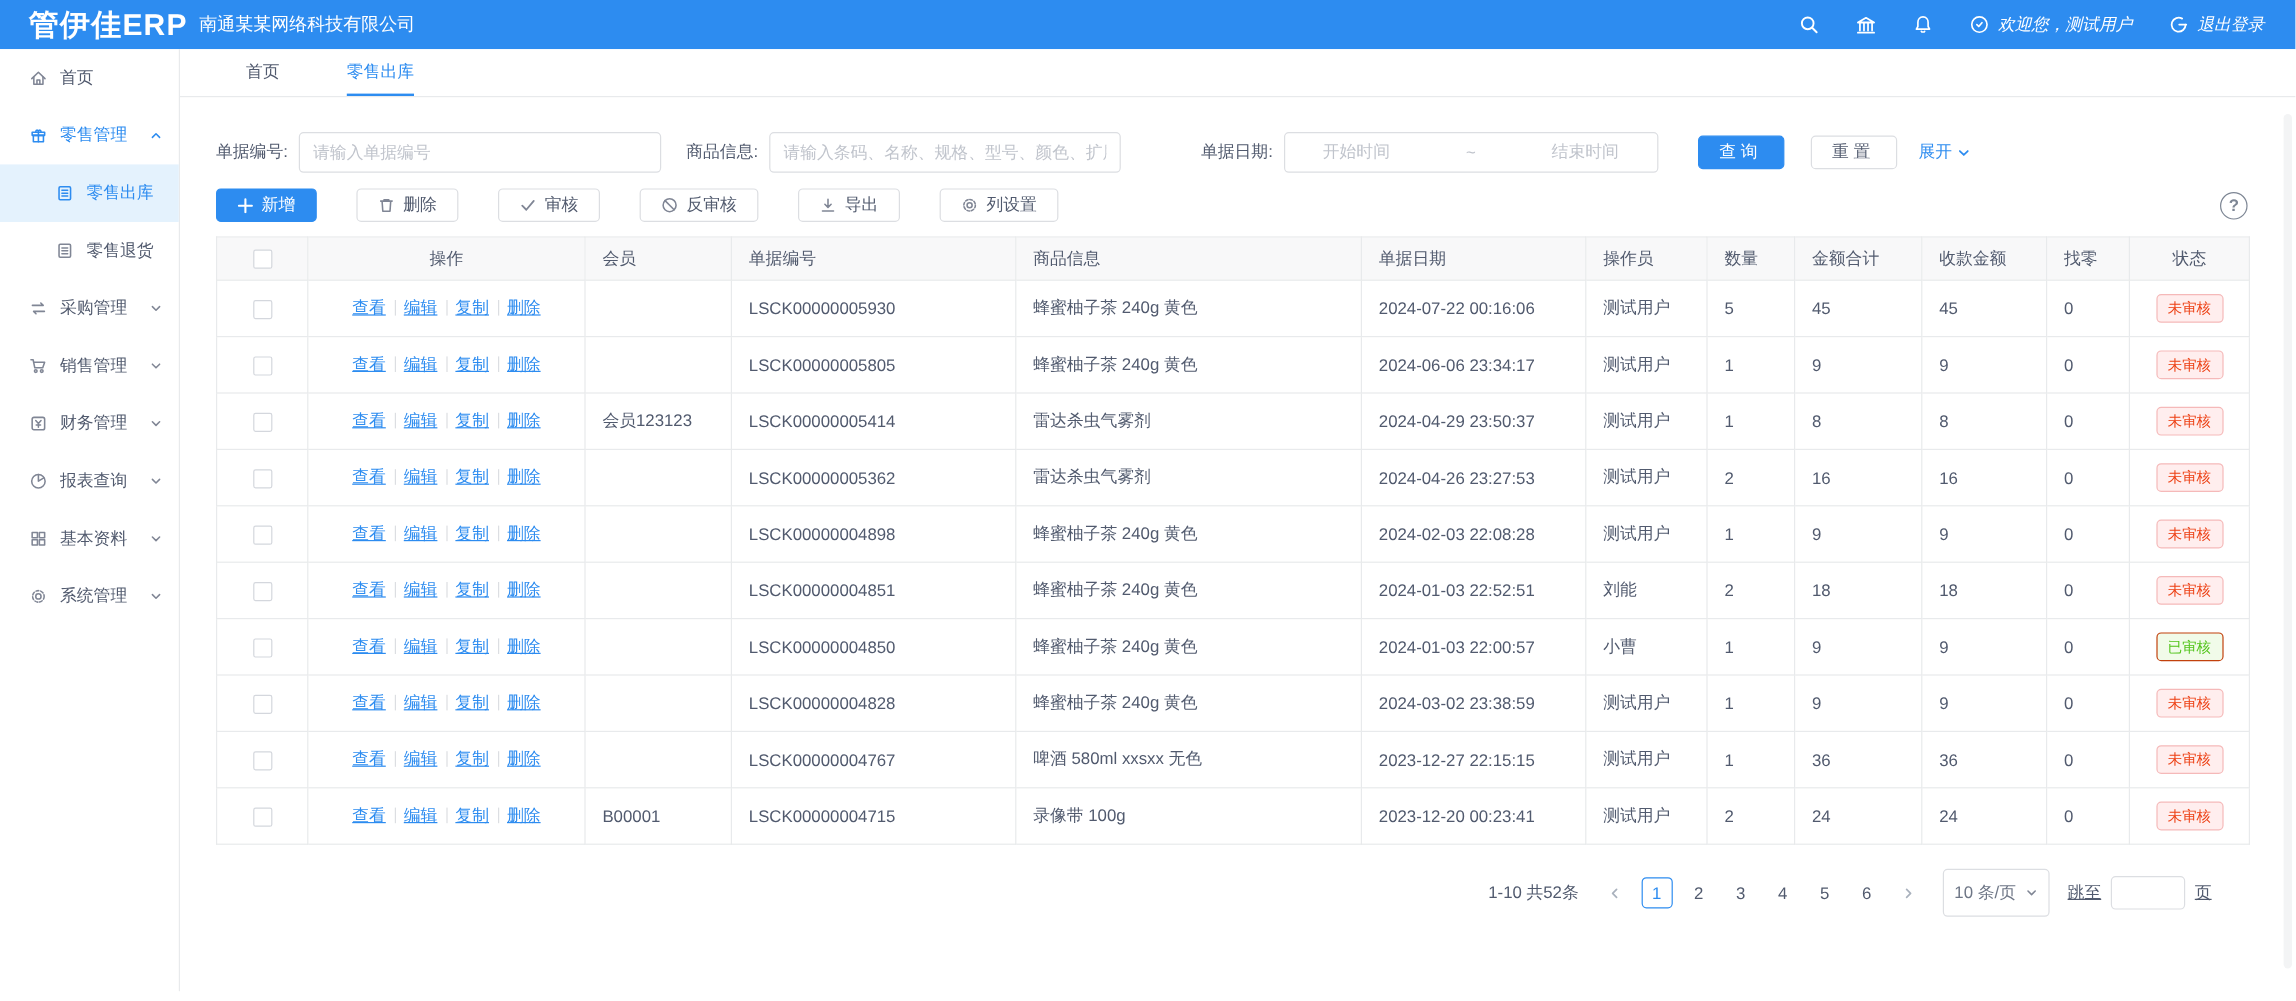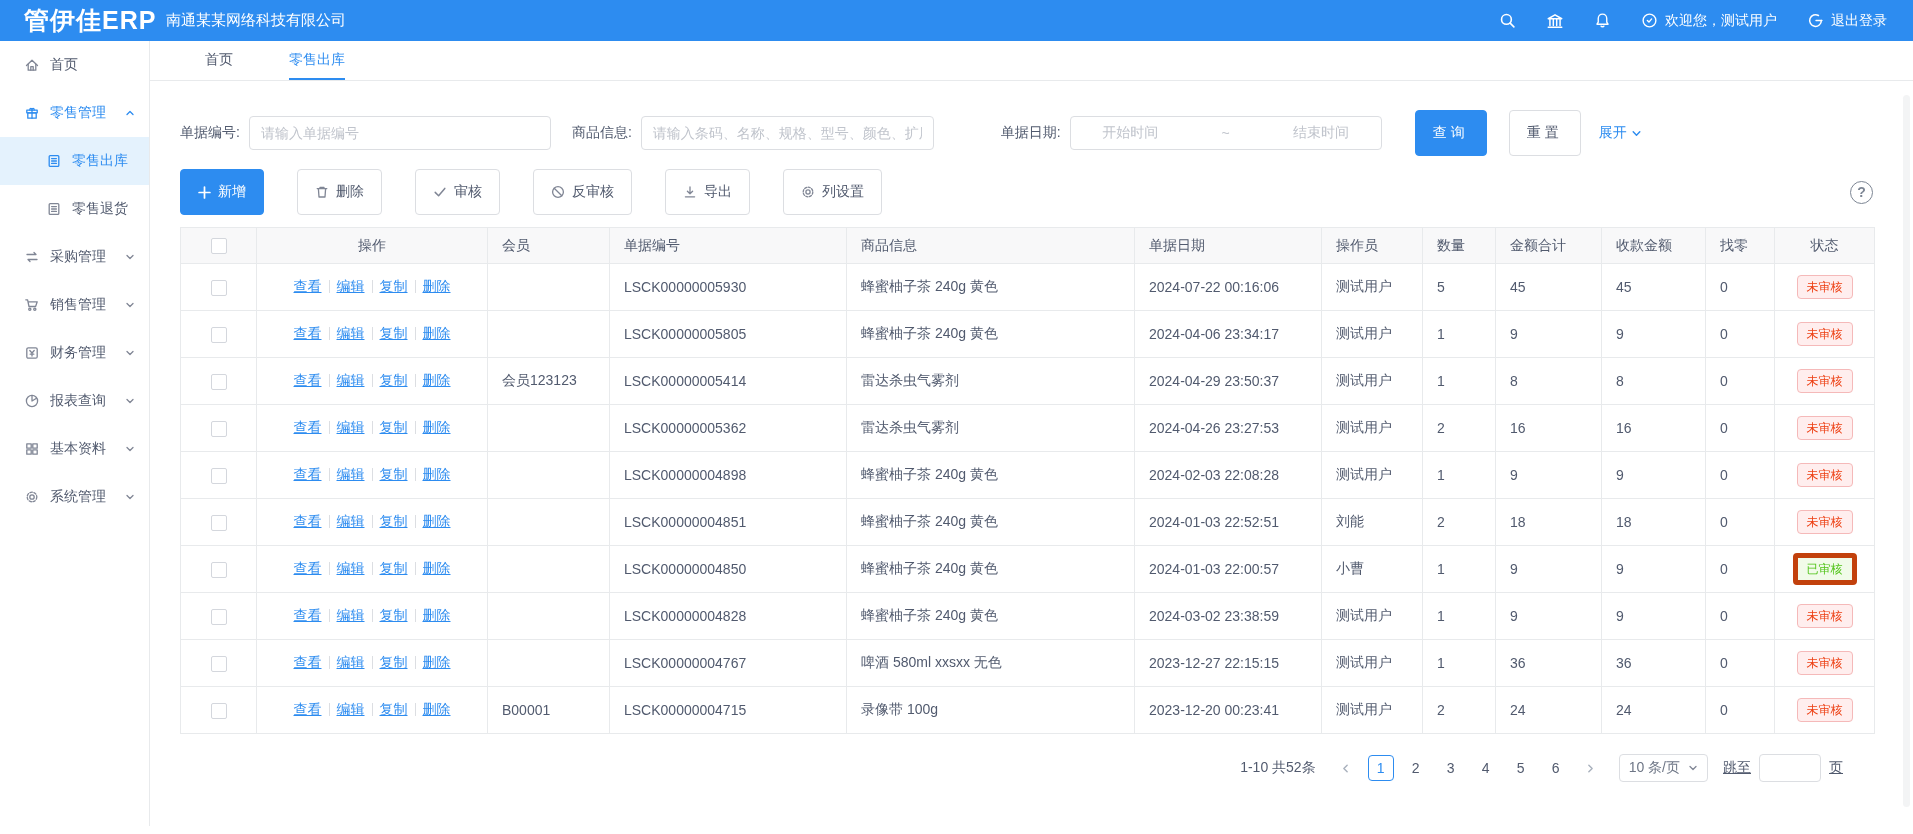--- a/index.html
+++ b/index.html
@@ -5,21 +5,21 @@
   * { margin:0; padding:0; box-sizing:border-box; }
   html,body { width:1913px; height:834px; overflow:hidden; }
   body { font-family:"Liberation Sans","DejaVu Sans",sans-serif; font-size:14px; color:#515a6e; background:#fff; position:relative; }
   svg { display:block; }
 
   
   .topbar { height:41px; background:#2d8cf0; display:flex; align-items:center; color:#fff; }
   .logo { width:150px; padding-left:24px; font-size:25px; font-weight:bold; letter-spacing:1px; white-space:nowrap; }
   .company { margin-left:16px; font-size:15px; }
   .top-right { margin-left:auto; display:flex; align-items:center; gap:30px; padding-right:26px; font-size:14px; }
-  .top-icon { display:flex; align-items:flex-start; gap:7px; cursor:pointer; }
+  .top-icon { display:flex; align-items:flex-start; gap:7px; cursor:pointer;font-style:italic; }
 
   
   .layout { display:flex; height:785px; }
   .sidebar { width:150px; background:#fff; border-right:1px solid #e8eaec; flex-shrink:0; }
   .menu-item { height:48px; display:flex; align-items:center; gap:10px; padding:0 14px 0 24px; cursor:pointer; color:#515a6e; }
   .menu-item .chev { margin-left:auto; }
   .menu-item.group-open { color:#2d8cf0; }
   .menu-item.sub { padding-left:46px; }
   .menu-item.sub.active { background:#e4f2fd; color:#2d8cf0; }
   .mi-icon { width:16px; height:16px; flex-shrink:0; }
@@ -34,49 +34,49 @@
   
   .panel { padding:29px 30px 0 30px; position:relative; }
 
   .filter-row { display:flex; align-items:center; }
   .f-label { margin-right:9px; white-space:nowrap; }
   .f-input { height:34px; border:1px solid #dcdee2; border-radius:4px; padding:0 11px; font-size:14px; color:#515a6e; outline:none; font-family:inherit; }
   .f-input::placeholder { color:#c0c4cc; }
   .inp-order { width:302px; margin-right:21px; }
   .inp-product { width:293px; margin-right:67px; }
   .date-range { width:312px; height:34px; border:1px solid #dcdee2; border-radius:4px; display:flex; align-items:center; justify-content:space-around; color:#c0c4cc; margin-right:33px; }
-  .btn { height:46px; border:1px solid #dcdee2; border-radius:4px; background:#fff; color:#515a6e; font-size:14px; padding:0 17px; display:inline-flex; align-items:center; gap:7px; cursor:pointer; font-family:inherit; }
+  .btn { height:28px; border:1px solid #dcdee2; border-radius:4px; background:#fff; color:#515a6e; font-size:14px; padding:0 17px; display:inline-flex; align-items:center; gap:7px; cursor:pointer; font-family:inherit; }
   .btn.primary { background:#2d8cf0; border-color:#2d8cf0; color:#fff; }
   .btn-search { margin-right:22px; letter-spacing:4px; }
   .btn-reset { margin-right:18px; letter-spacing:4px; }
   .expand-link { color:#2d8cf0; display:inline-flex; align-items:center; gap:4px; cursor:pointer; }
 
   .toolbar-row { margin-top:13px; display:flex; align-items:center; gap:33px; }
   .help-circle { margin-left:auto; margin-right:10px; width:23px; height:23px; border:1.6px solid #7d8694; border-radius:50%; color:#7d8694; display:flex; align-items:center; justify-content:center; font-size:14px; font-weight:bold; cursor:pointer; }
 
   
   table { margin-top:12px; border-collapse:collapse; table-layout:fixed; width:1694px; font-size:14px; }
   th, td { border:1px solid #e8eaec; padding:0 14px; text-align:left; overflow:hidden; white-space:nowrap; }
   thead th { height:36px; background:#f8f8f9; font-weight:normal; color:#515a6e; }
   tbody td { height:47px; color:#515a6e; }
   th.center, td.center { text-align:center; padding:0 4px; }
   .checkbox { display:inline-block; width:16px; height:16px; border:1px solid #d4d7dd; border-radius:2px; background:#fff; vertical-align:middle; cursor:pointer; }
   .action-link { color:#2d8cf0; text-decoration:underline; cursor:pointer; }
   .action-sep { display:inline-block; width:1px; height:13px; background:#dcdee2; margin:0 7px; vertical-align:-2px; }
   .badge { display:inline-block; padding:3px 9px; font-size:12px; border-radius:4px; line-height:1.4; }
   .badge.unaudited { color:#ed4014; background:#ffeeee; border:1px solid #f5b9b9; }
-  .badge.audited { color:#52c41a; background:#f1fbe9; border:5px solid #c2410c; }
+  .badge.audited { color:#52c41a; background:#f1fbe9; border:1px solid #c2410c; }
 
   
   .pagination { margin-top:20px; display:flex; align-items:center; justify-content:flex-end; gap:9px; padding-right:40px; color:#515a6e; }
   .pg-total { margin-right:8px; }
   .pg-arrow { width:26px; height:26px; display:flex; align-items:center; justify-content:center; cursor:pointer; color:#a9b1bd; }
   .pg-num { min-width:26px; height:26px; display:flex; align-items:center; justify-content:center; cursor:pointer; border-radius:4px; border:1px solid transparent; }
   .pg-num.active { border-color:#2d8cf0; color:#2d8cf0; }
-  .pg-size { height:28px; border:1px solid #dcdee2; border-radius:4px; padding:0 9px; display:flex; align-items:center; gap:8px; color:#6e7686; cursor:pointer; margin-left:6px; }
+  .pg-size { height:40px; border:1px solid #dcdee2; border-radius:4px; padding:0 9px; display:flex; align-items:center; gap:8px; color:#6e7686; cursor:pointer; margin-left:6px; }
   .pg-jump { display:flex; align-items:center; gap:8px; margin-left:6px;text-decoration:underline; }
   .pg-jump input { width:62px; height:28px; border:1px solid #dcdee2; border-radius:4px; outline:none; padding:0 8px; font-family:inherit; }
 
   .v-scroll { position:absolute; top:95px; right:3px; width:7px; height:712px; background:#f3f4f5; border-radius:4px; }
 
   .stroke-ic { stroke:currentColor; fill:none; stroke-width:1.3; stroke-linecap:round; stroke-linejoin:round; }
   .gray-ic { color:#808695; }
 </style>
 </head>
 <body>
@@ -343,21 +343,21 @@
           <td class="center"><span class="badge unaudited">未审核</span></td>
         </tr>
             <tr>
           <td class="center"><span class="checkbox"></span></td>
           <td class="center">
             <a class="action-link">查看</a><span class="action-sep"></span><a class="action-link">编辑</a><span class="action-sep"></span><a class="action-link">复制</a><span class="action-sep"></span><a class="action-link">删除</a>
           </td>
           <td></td>
           <td>LSCK00000005805</td>
           <td>蜂蜜柚子茶 240g 黄色</td>
-          <td>2024-04-06 23:34:17</td>
+          <td>2024-06-06 23:34:17</td>
           <td>测试用户</td>
           <td>1</td>
           <td>9</td>
           <td>9</td>
           <td>0</td>
           <td class="center"><span class="badge unaudited">未审核</span></td>
         </tr>
             <tr>
           <td class="center"><span class="checkbox"></span></td>
           <td class="center">

